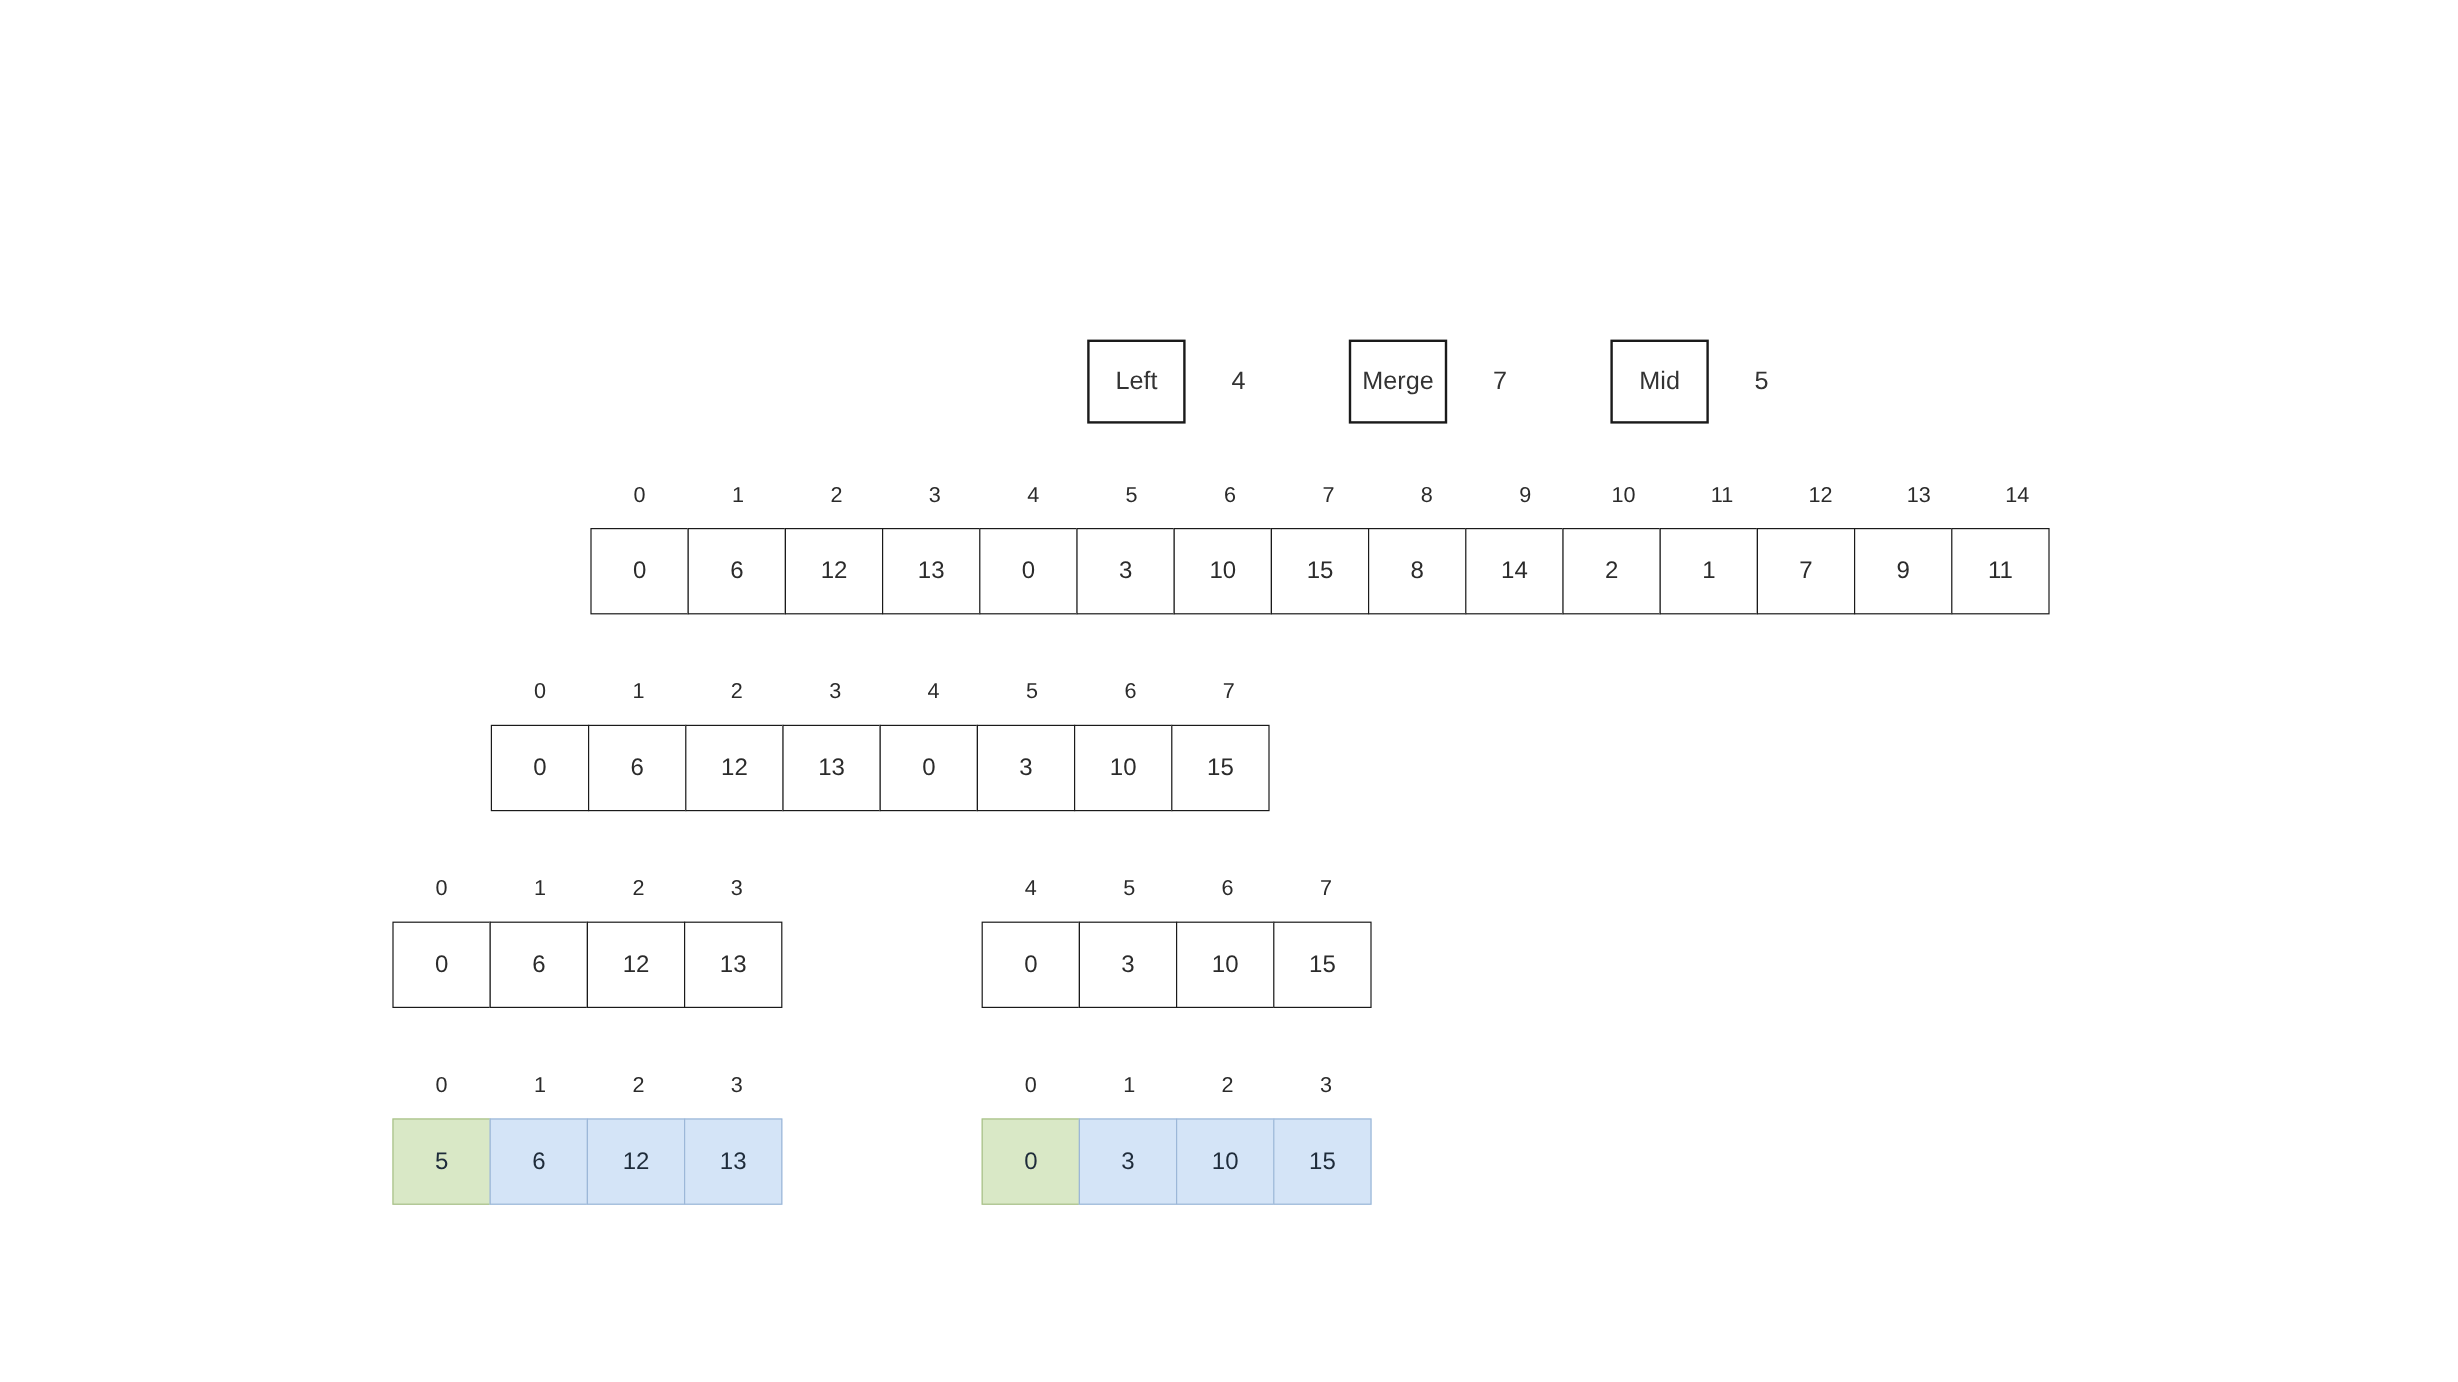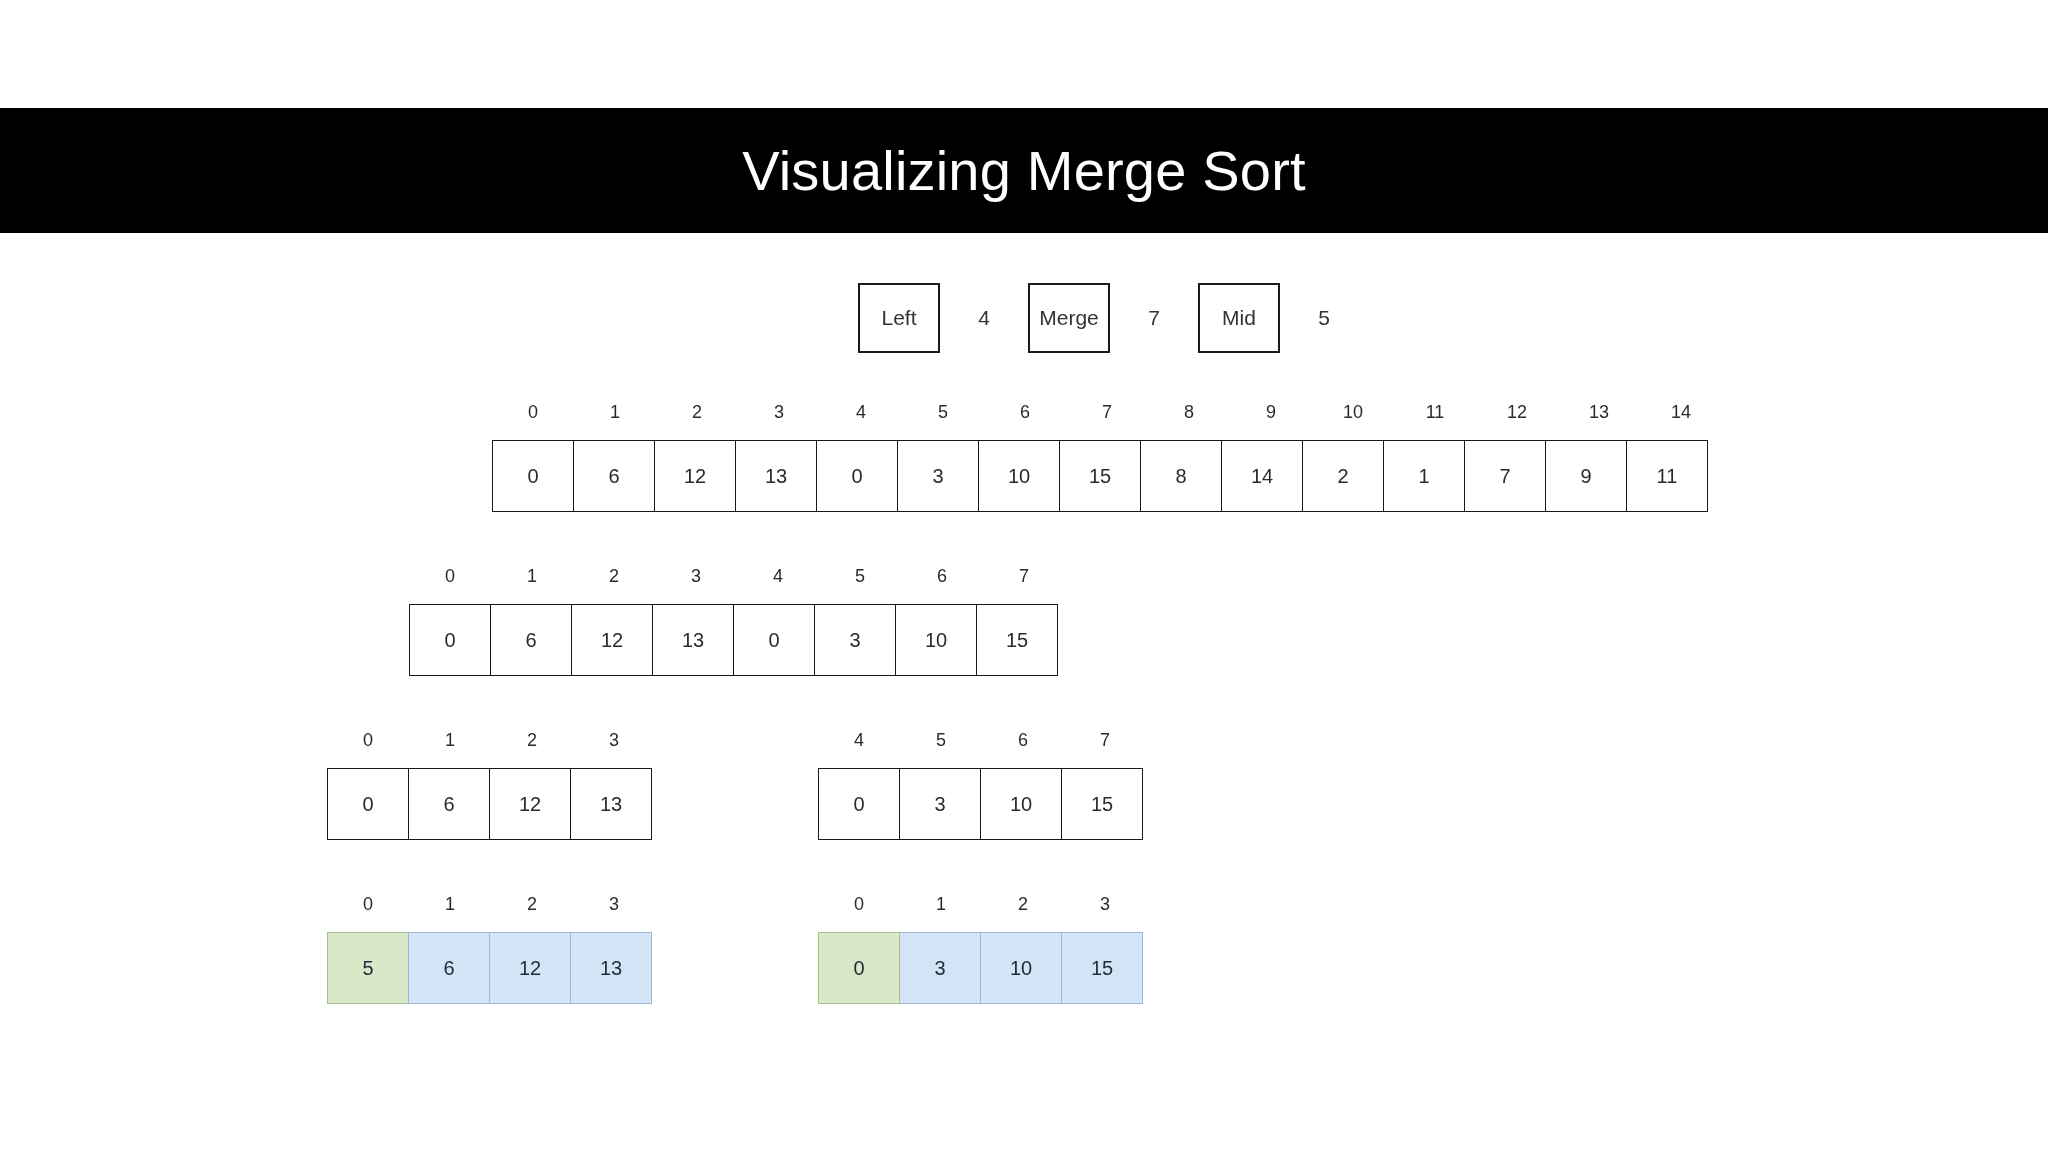--- a/index.html
+++ b/index.html
@@ -56,20 +56,21 @@
   .ctrl-box {
     width: 82px;
     height: 70px;
     border: 2px solid #1a1a1a;
     background: #ffffff;
     display: flex;
     align-items: center;
     justify-content: center;
     font-size: 21px;
     color: #333333;
+    margin-left: 48px;
   }
   .ctrl-val {
     width: 88px;
     text-align: center;
     font-size: 21px;
     color: #333333;
   }
 
   
   .array-row {
@@ -113,23 +114,20 @@
     background: #d9e8c6;
     border-color: #a8c089;
     color: #1e2b3a;
   }
 </style>
 </head>
 <body>
 
 <div id="stage">
 
-  <div class="banner">
-    <div class="banner-title">Visualizing Merge Sort</div>
-  </div>
 
   <div class="controls" id="controls-host">
       <div class="ctrl-group">
         <div class="ctrl-box">Left</div>
         <div class="ctrl-val">4</div>
       </div>
       <div class="ctrl-group">
         <div class="ctrl-box">Merge</div>
         <div class="ctrl-val">7</div>
       </div>

